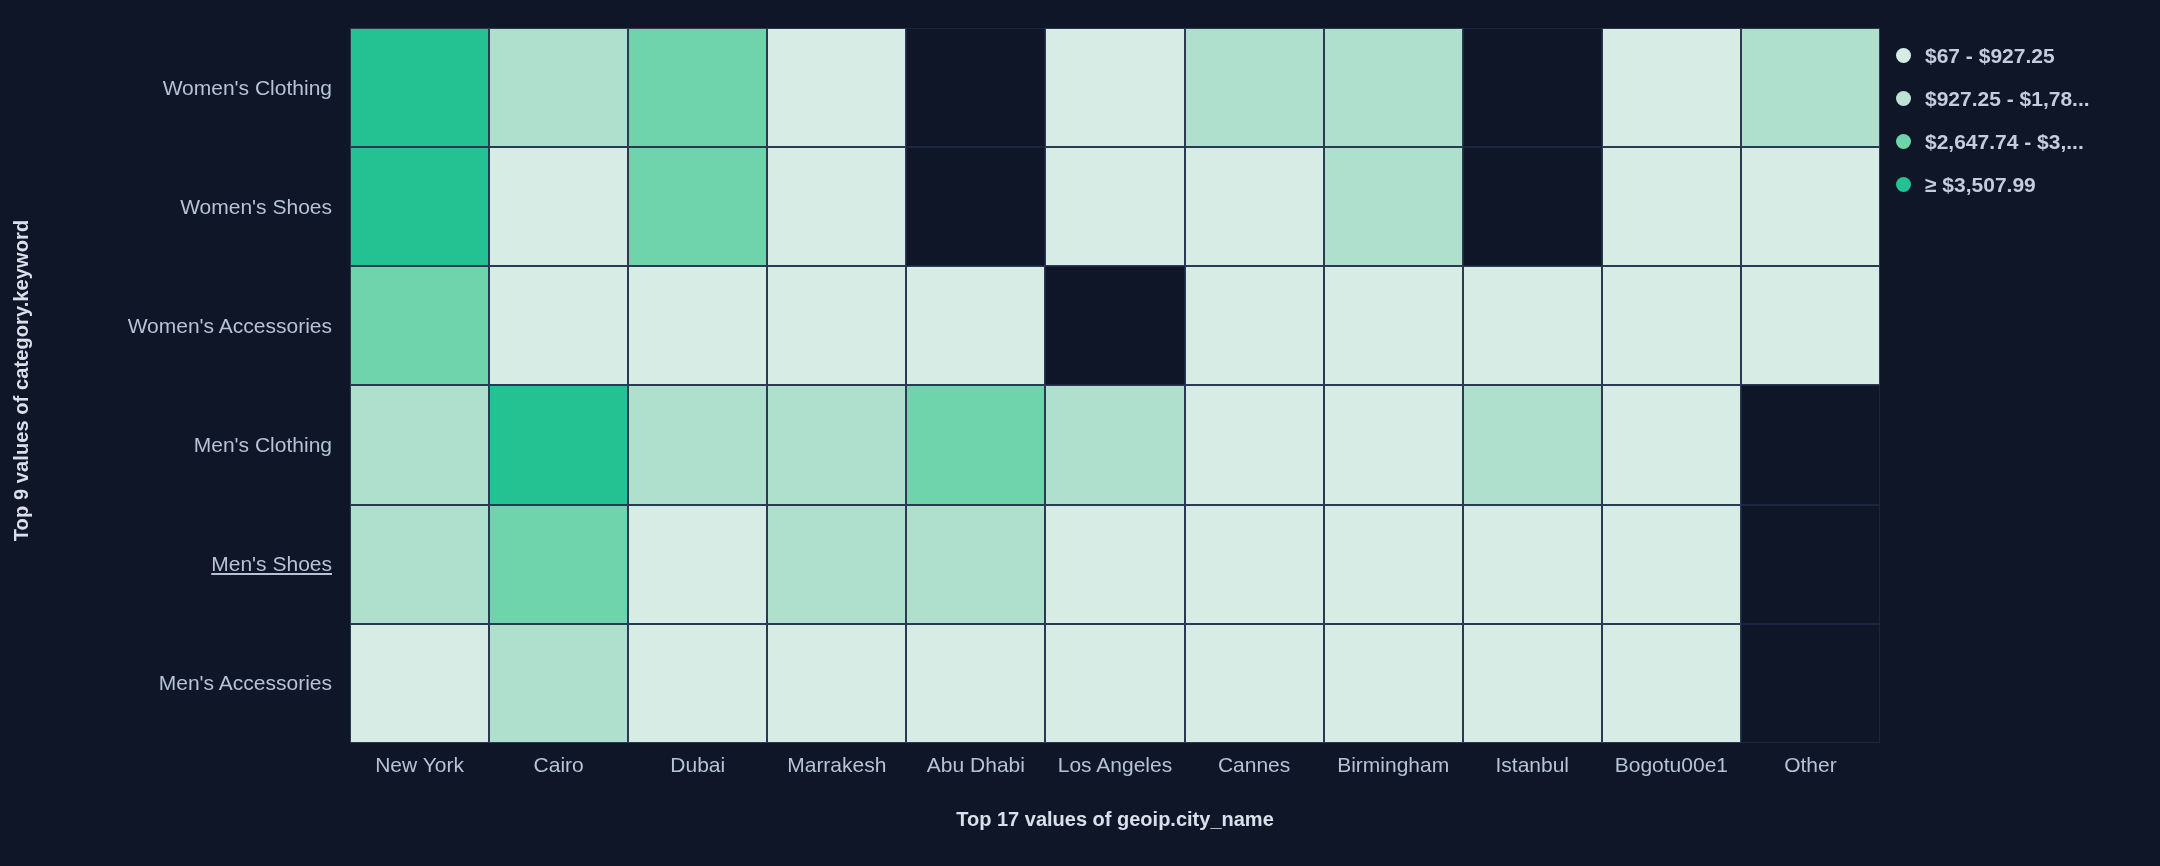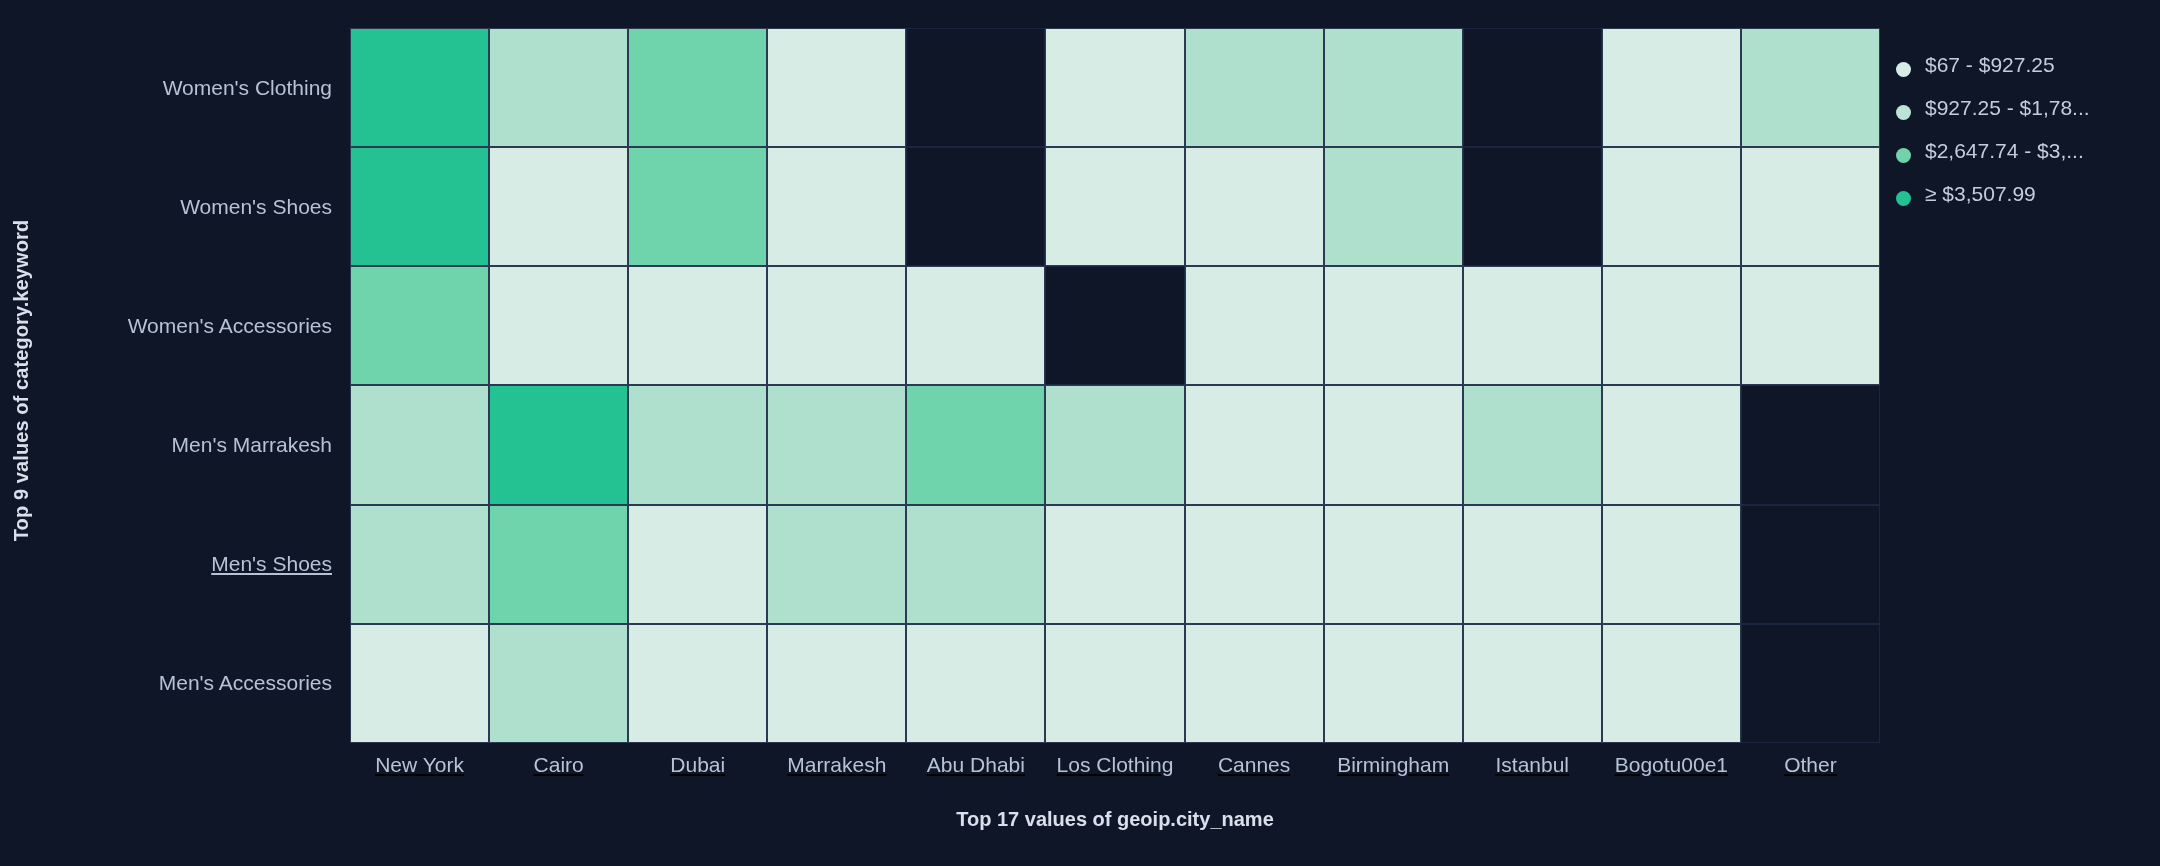--- a/index.html
+++ b/index.html
@@ -82,21 +82,20 @@
 
   
   .x-labels {
     position: absolute;
     left: 350px;
     top: 748px;
     width: 1530px;
     height: 34px;
     display: grid;
     grid-template-columns: repeat(11, 1fr);
-    text-decoration: underline;
   }
   .x-label {
     color: #b6c2d6;
     font-size: 21px;
     text-align: center;
     white-space: nowrap;
     line-height: 34px;
     overflow: visible;
   }
 
@@ -114,22 +113,23 @@
 
   
   .legend {
     position: absolute;
     left: 1896px;
     top: 34px;
     width: 250px;
   }
   .legend-item {
     display: flex;
-    align-items: flex-end;
+    align-items: center;
     height: 43px;
+    font-weight: bold;
   }
   .legend-swatch {
     width: 15px;
     height: 15px;
     border-radius: 50%;
     flex: 0 0 auto;
     margin-right: 14px;
   }
   .legend-text {
     color: #c3cddd;
@@ -143,21 +143,21 @@
 <div id="viz">
 
   <div class="y-axis-title">
     <span>Top 9 values of category.keyword</span>
   </div>
 
   <div class="y-labels" id="y-labels">
       <div class="y-label" style="top: 8.33333%;">Women's Clothing</div>
       <div class="y-label" style="top: 25%;">Women's Shoes</div>
       <div class="y-label" style="top: 41.6667%;">Women's Accessories</div>
-      <div class="y-label" style="top: 58.3333%;">Men's Marrakesh</div>
+      <div class="y-label" style="top: 58.3333%;">Men's Clothing</div>
       <div class="y-label" style="top: 75%; text-decoration: underline;">Men's Shoes</div>
       <div class="y-label" style="top: 91.6667%;">Men's Accessories</div>
     </div>
 
   <div class="plot" id="plot">
       <div class="cell" style="background: rgb(36, 194, 146);"></div>
       <div class="cell" style="background: rgb(174, 224, 205);"></div>
       <div class="cell" style="background: rgb(111, 211, 171);"></div>
       <div class="cell" style="background: rgb(214, 236, 229);"></div>
       <div class="cell empty"></div>
@@ -223,21 +223,21 @@
       <div class="cell" style="background: rgb(214, 236, 229);"></div>
       <div class="cell empty"></div>
     </div>
 
   <div class="x-labels" id="x-labels">
       <div class="x-label">New York</div>
       <div class="x-label">Cairo</div>
       <div class="x-label">Dubai</div>
       <div class="x-label">Marrakesh</div>
       <div class="x-label">Abu Dhabi</div>
-      <div class="x-label">Los Clothing</div>
+      <div class="x-label">Los Angeles</div>
       <div class="x-label">Cannes</div>
       <div class="x-label">Birmingham</div>
       <div class="x-label">Istanbul</div>
       <div class="x-label">Bogotu00e1</div>
       <div class="x-label">Other</div>
     </div>
 
   <div class="x-axis-title">Top 17 values of geoip.city_name</div>
 
   <div class="legend" id="legend">

